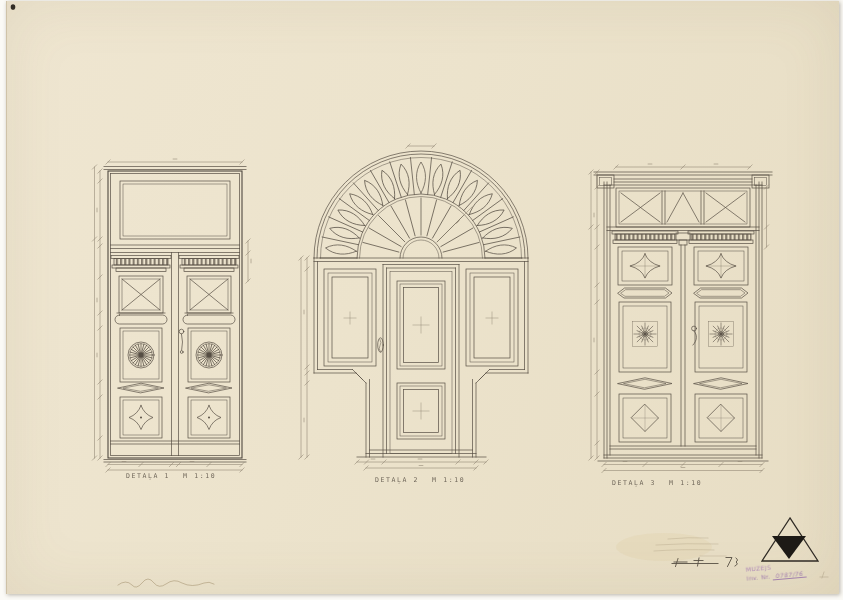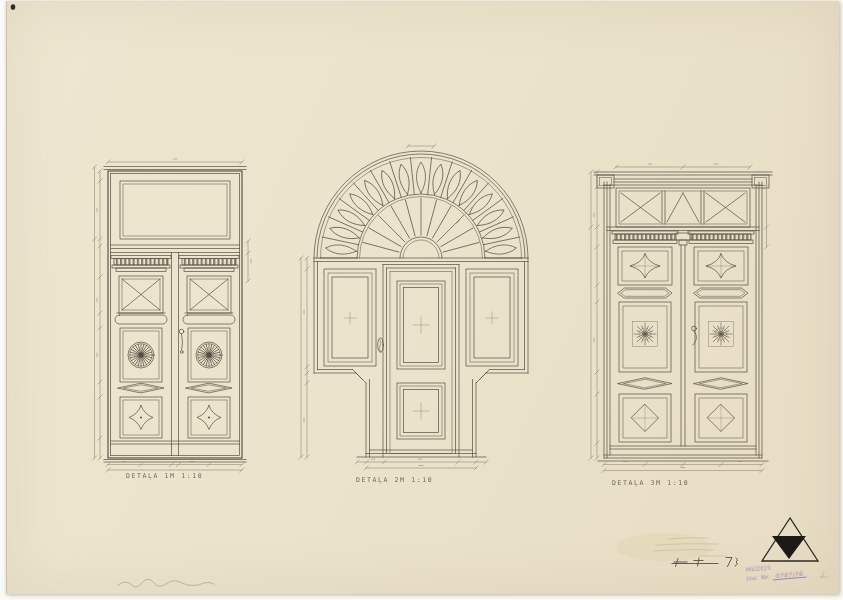--- a/index.html
+++ b/index.html
@@ -3,21 +3,21 @@
 <meta charset="utf-8">
 <style>
   html,body{margin:0;padding:0;}
   .stage{position:relative;width:843px;height:600px;background:#fbfaf6;overflow:hidden;
          font-family:"DejaVu Sans",sans-serif;}
   .paper{position:absolute;left:6px;top:1px;width:832px;height:593px;
          background:linear-gradient(115deg,#efe6d1 0%,#ece3cc 45%,#e7ddc4 100%);
          box-shadow:1px 1px 4px rgba(60,50,30,.35), inset 0 0 60px rgba(120,100,60,.10);
          border-left:1px solid rgba(150,130,95,.30);}
   .art{position:absolute;left:0;top:0;width:843px;height:600px;}
-  .dlabel{position:absolute;display:flex;color:#5d5449;opacity:.88;
+  .dlabel{position:absolute;display:flex;gap:13px;color:#5d5449;opacity:.88;
           font-family:"DejaVu Sans Mono",monospace;font-size:6.5px;letter-spacing:1.6px;
           filter:blur(.2px);white-space:nowrap;}
   .stamp{position:absolute;left:746px;top:562px;width:86px;transform:rotate(-5deg);
          color:#9a6bb0;opacity:.75;filter:blur(.35px);font-size:6px;line-height:7px;
          letter-spacing:.4px;}
   .stamp .s2{margin-top:2px;color:#8e63a6;}
   .stamp .hw{font-style:italic;border-bottom:.5px solid #8e63a6;padding:0 3px;}
 </style>
 </head>
 <body>
@@ -447,21 +447,21 @@
       </g>
 
       <ellipse cx="664" cy="547" rx="48" ry="14" fill="rgba(205,175,110,0.10)" stroke="none"></ellipse>
     </g>
   </svg>
 
   <div class="dlabel" style="left:126px;top:472px">
     <span>DETAĻA 1</span>
     <span>M 1:10</span>
   </div>
-  <div class="dlabel" style="left:356px;top:476px">
+  <div class="dlabel" style="left:375px;top:476px">
     <span>DETAĻA 2</span>
     <span>M 1:10</span>
   </div>
   <div class="dlabel" style="left:612px;top:479px">
     <span>DETAĻA 3</span>
     <span>M 1:10</span>
   </div>
 
   <div class="stamp">
     <div class="s1">MUZEJS</div>

